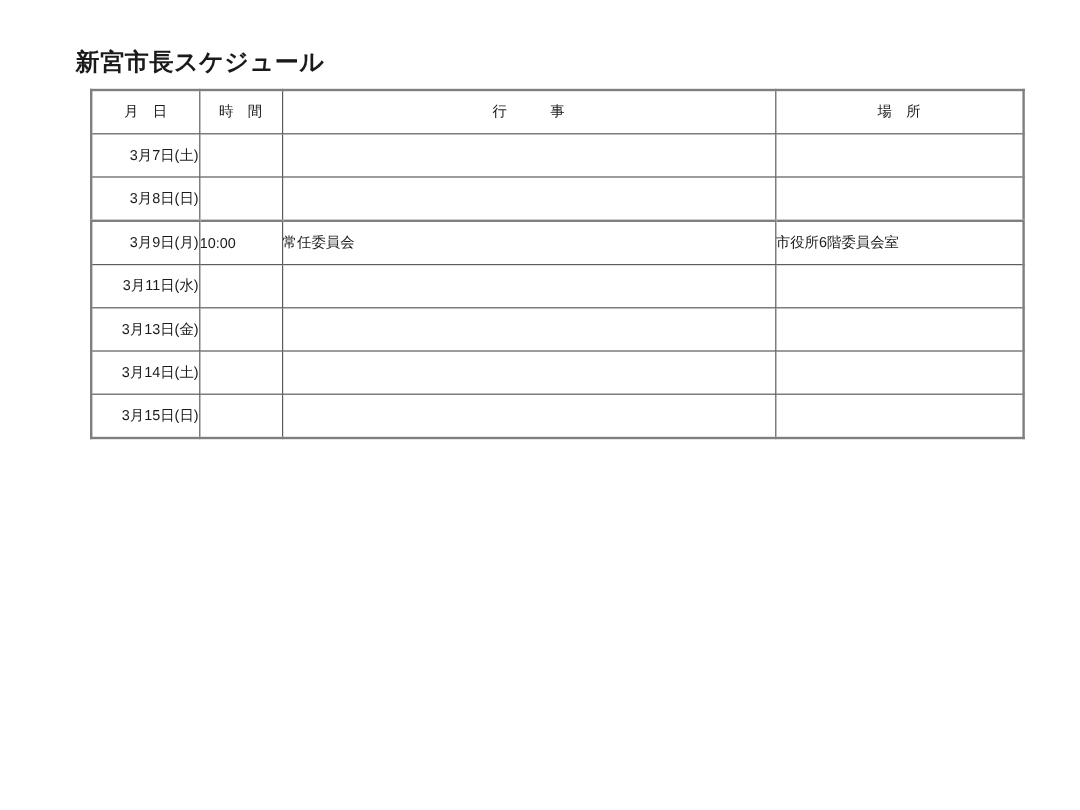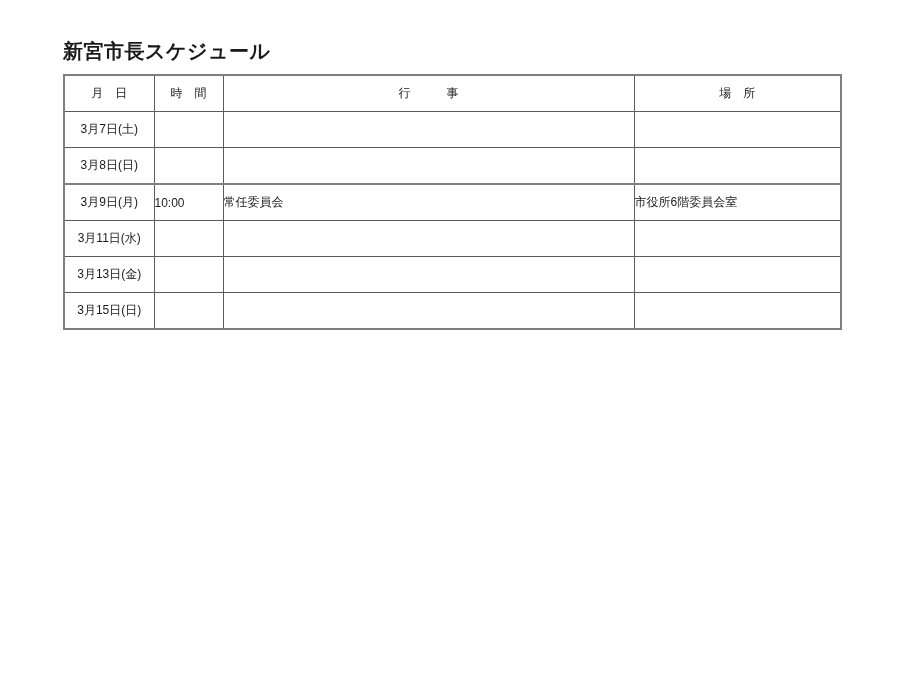--- a/index.html
+++ b/index.html
@@ -21,21 +21,21 @@
     left: 63px;
     top: 38px;
     font-size: 20px;
     font-weight: bold;
     letter-spacing: 0.5px;
     color: #1a1a1a;
     white-space: pre;
   }
   table.sched {
     position: absolute;
-    left: 63px;
+    left: 75px;
     top: 74px;
     border-collapse: collapse;
     table-layout: fixed;
     width: 777px;
     border: 2px solid #7f7f7f;
   }
   table.sched th,
   table.sched td {
     border: 1px solid #5c5c5c;
     font-size: 12px;
@@ -48,21 +48,21 @@
   }
   table.sched thead th {
     height: 35px;
     text-align: center;
     vertical-align: middle;
   }
   table.sched tbody td {
     height: 35px;
     vertical-align: middle;
   }
-  .c-date  { text-align: center; }
+  .c-date  { text-align: right; }
   .c-time  { text-align: left; }
   .c-event { text-align: left; padding-left: 4px; }
   .c-place { text-align: left; padding-left: 4px; }
   tr.sep th, tr.sep td {
     border-bottom: 2px solid #7f7f7f;
     margin-left: 11px;
   }
 </style>
 </head>
 <body>
@@ -111,20 +111,26 @@
         <td class="c-event"></td>
         <td class="c-place"></td>
       </tr>
       <tr>
         <td class="c-date">3月13日(金)</td>
         <td class="c-time"></td>
         <td class="c-event"></td>
         <td class="c-place"></td>
       </tr>
       <tr>
+        <td class="c-date">3月14日(土)</td>
+        <td class="c-time"></td>
+        <td class="c-event"></td>
+        <td class="c-place"></td>
+      </tr>
+      <tr>
         <td class="c-date">3月15日(日)</td>
         <td class="c-time"></td>
         <td class="c-event"></td>
         <td class="c-place"></td>
       </tr>
     </tbody>
   </table>
 
 </div>
 

